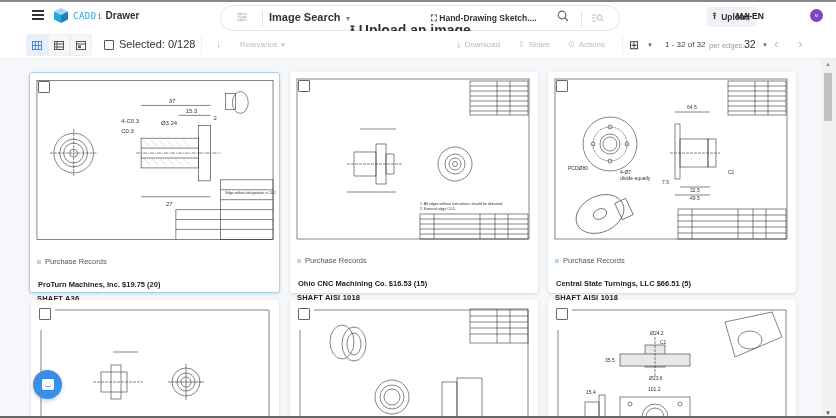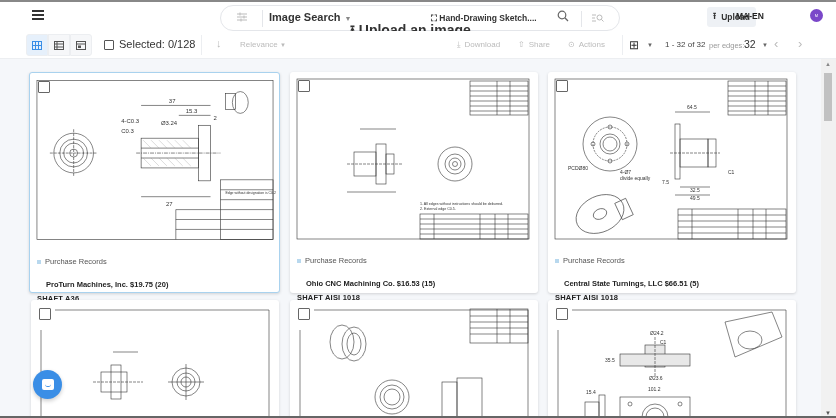--- a/index.html
+++ b/index.html
@@ -51,40 +51,50 @@
 
   .grid { position: absolute; left: 0; top: 59px; width: 820px; height: 359px; overflow: hidden; }
   .card { position: absolute; background: #fff; border-radius: 3px; box-shadow: 0 1px 3px rgba(0,0,0,0.15); }
   .card.selected { border: 1px solid #a9d2ee; }
   .card-checkbox { position: absolute; left: 8px; top: 8px; width: 12px; height: 12px; border: 1px solid #666; border-radius: 1px; background: #fff; z-index: 2; }
   .drawing { position: absolute; left: 2px; top: 2px; right: 2px; height: 170px; overflow: hidden; }
   .drawing svg { width: 100%; height: 100%; }
   .card-title { position: absolute; left: 7px; top: 184px; font-size: 7.5px; font-weight: bold; color: #222; letter-spacing: 0.2px; margin-top: 37px; }
   .card-tag { position: absolute; left: 7px; top: 184px; font-size: 7.5px; color: #555; display: flex; align-items: center; }
   .tag-dot { width: 4px; height: 4px; background: #b8d8ee; margin-right: 4px; }
-  .card-supplier { position: absolute; left: 16px; top: 207px; font-size: 7.5px; font-weight: bold; color: #222; }
+  .card-supplier { position: absolute; left: 8px; top: 207px; font-size: 7.5px; font-weight: bold; color: #222; }
 
   .scrollbar { position: absolute; left: 821px; top: 59px; width: 15px; height: 359px; background: #f1f1f1; }
   .scroll-up { position: absolute; left: 4px; top: 2px; font-size: 6px; color: #888; }
   .scroll-down { position: absolute; left: 4px; bottom: 2px; font-size: 6px; color: #555; }
   .scroll-thumb { position: absolute; left: 3px; top: 14px; width: 8px; height: 48px; background: #c1c1c1; }
   .chat-fab { position: absolute; left: 33px; top: 370px; width: 29px; height: 29px; border-radius: 50%; background: #3a8ee6; display: flex; align-items: center; justify-content: center; box-shadow: 0 2px 4px rgba(0,0,0,0.2); }
   .chat-fab-inner { width: 12px; height: 11px; background: #fff; border-radius: 2px; position: relative; }
   .chat-fab-inner::after { content: ""; position: absolute; left: 3px; top: 5px; width: 6px; height: 2px; border-bottom: 1px solid #3a8ee6; border-radius: 0 0 3px 3px; }
   .bottom-line { position: absolute; left: 0; top: 416px; width: 836px; height: 2px; background: #666; }
 </style>
 </head>
 <body>
 
 <div class="topbar">
   <div class="hamburger">
       <span></span>
       <span></span>
       <span></span>
     </div>
+  <div class="logo">
+    <svg class="logo-cube" viewBox="0 0 16 17">
+      <polygon points="8,1 15,4.5 8,8 1,4.5" fill="#9fd6f2"></polygon>
+      <polygon points="1,4.5 8,8 8,16 1,12.5" fill="#29a3e0"></polygon>
+      <polygon points="15,4.5 8,8 8,16 15,12.5" fill="#1c7fb8"></polygon>
+    </svg>
+    <span class="logo-text">
+      <span class="logo-caddi">CADDi</span><span class="logo-drawer">Drawer</span>
+    </span>
+  </div>
 
   <div class="searchbar">
     <span class="sb-filter">
       <svg width="12" height="12" viewBox="0 0 12 12">
           <g stroke="#bbb" stroke-width="1">
             <line x1="1" y1="3" x2="11" y2="3"></line>
             <line x1="1" y1="6" x2="11" y2="6"></line>
             <line x1="1" y1="9" x2="11" y2="9"></line>
             <line x1="4" y1="1.5" x2="4" y2="4.5"></line>
             <line x1="8" y1="4.5" x2="8" y2="7.5"></line>

